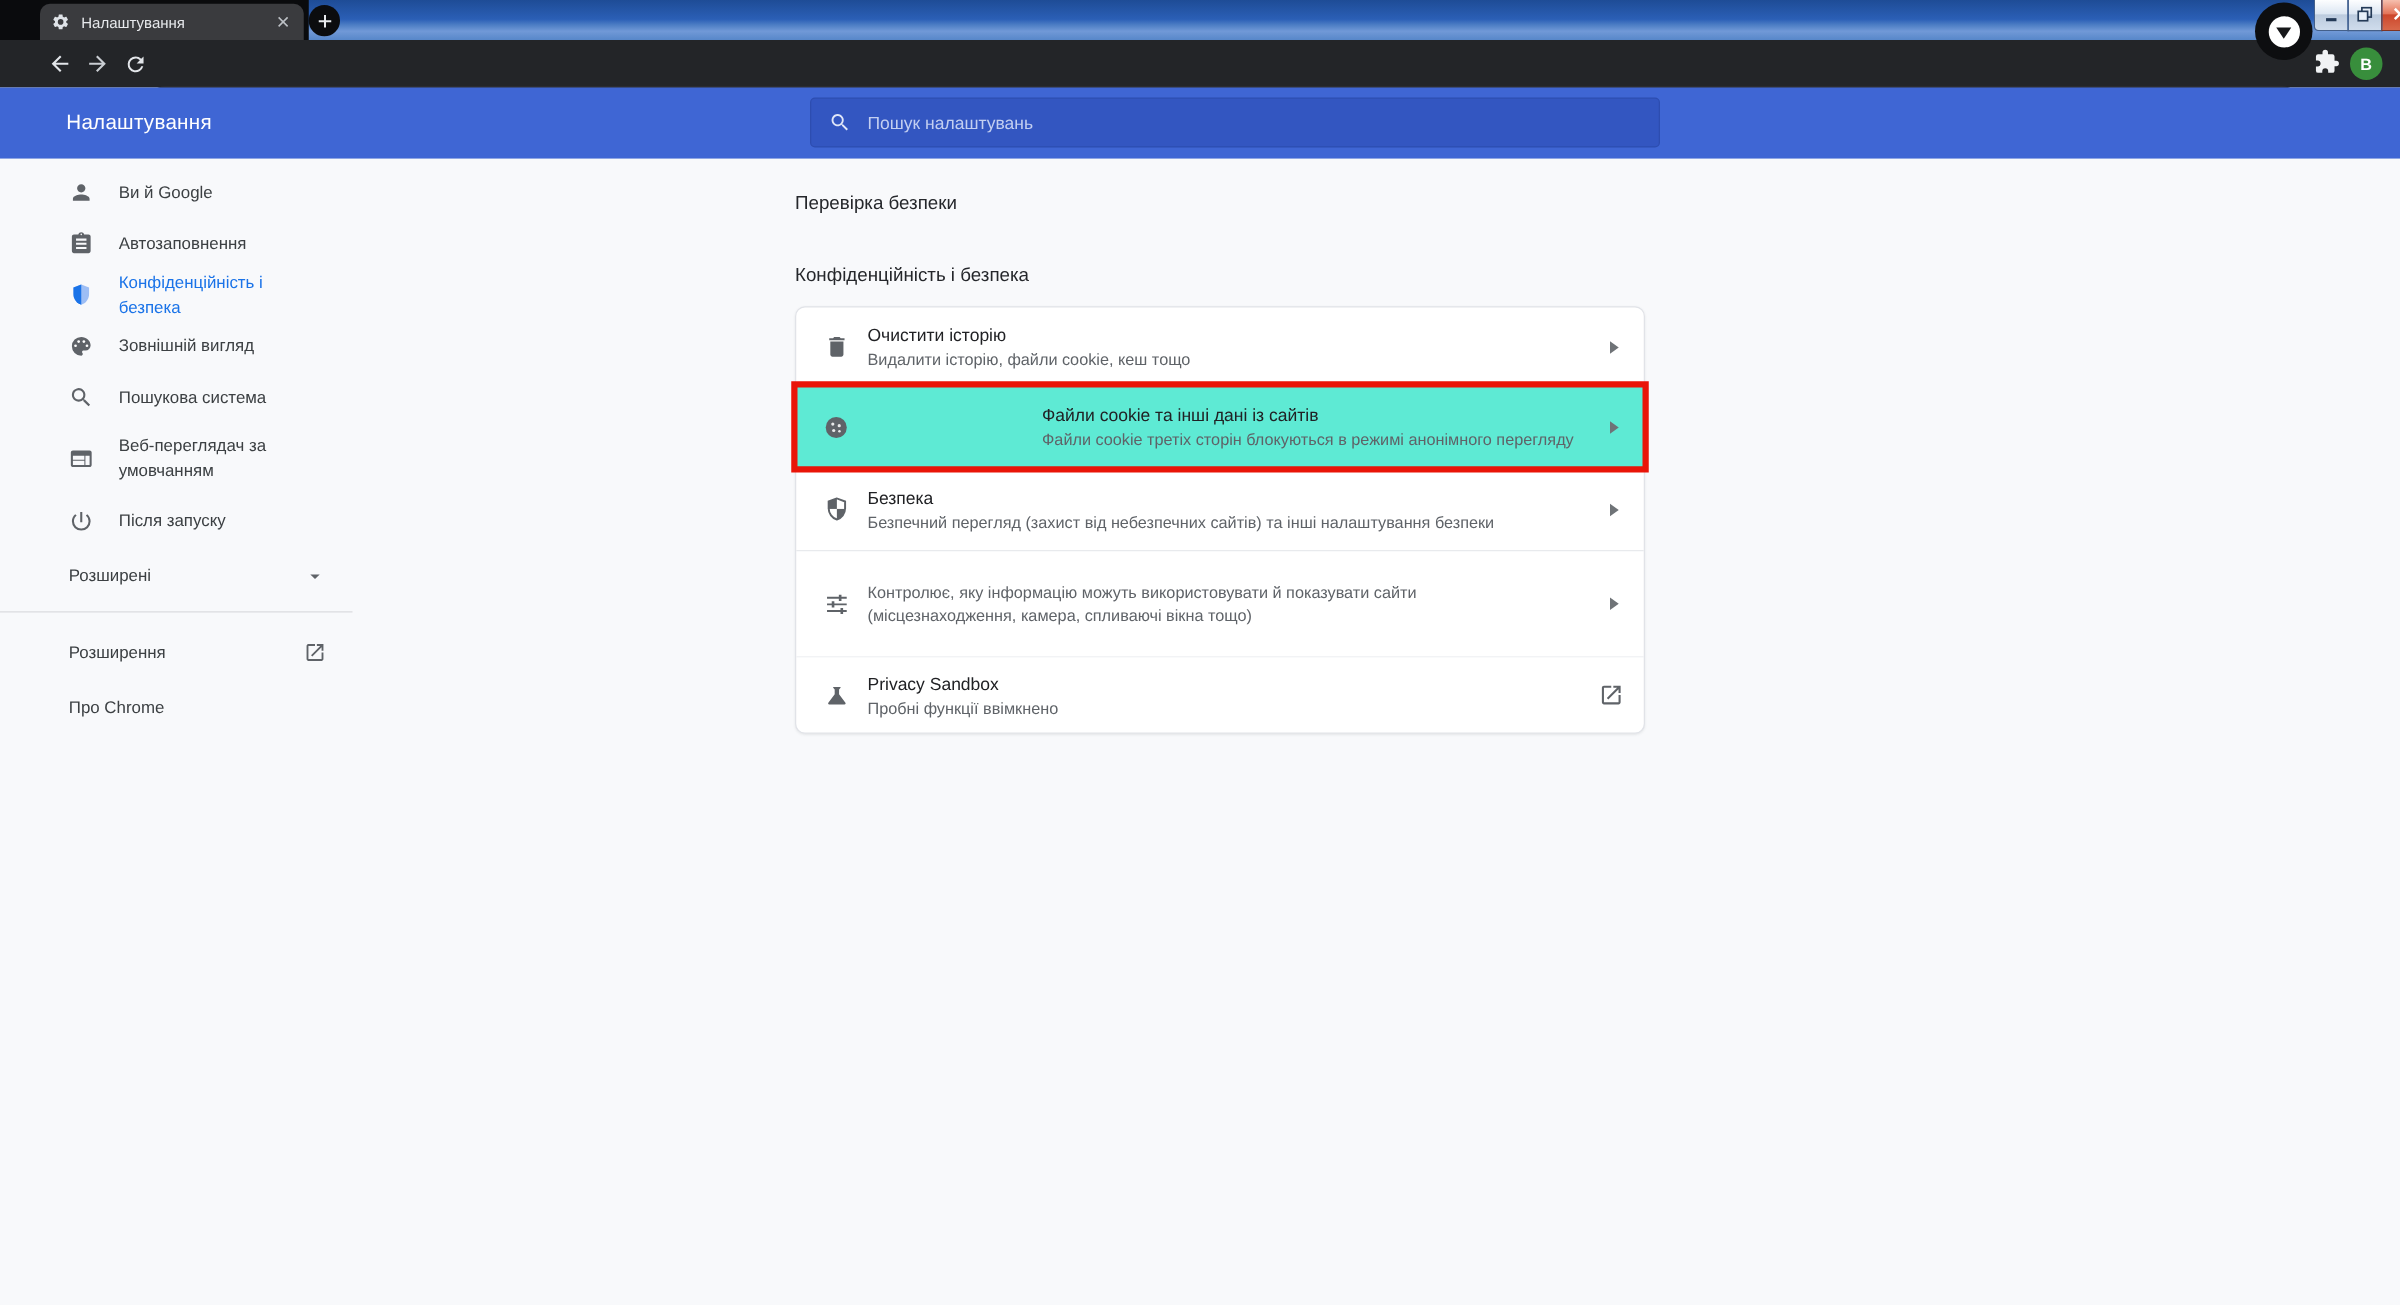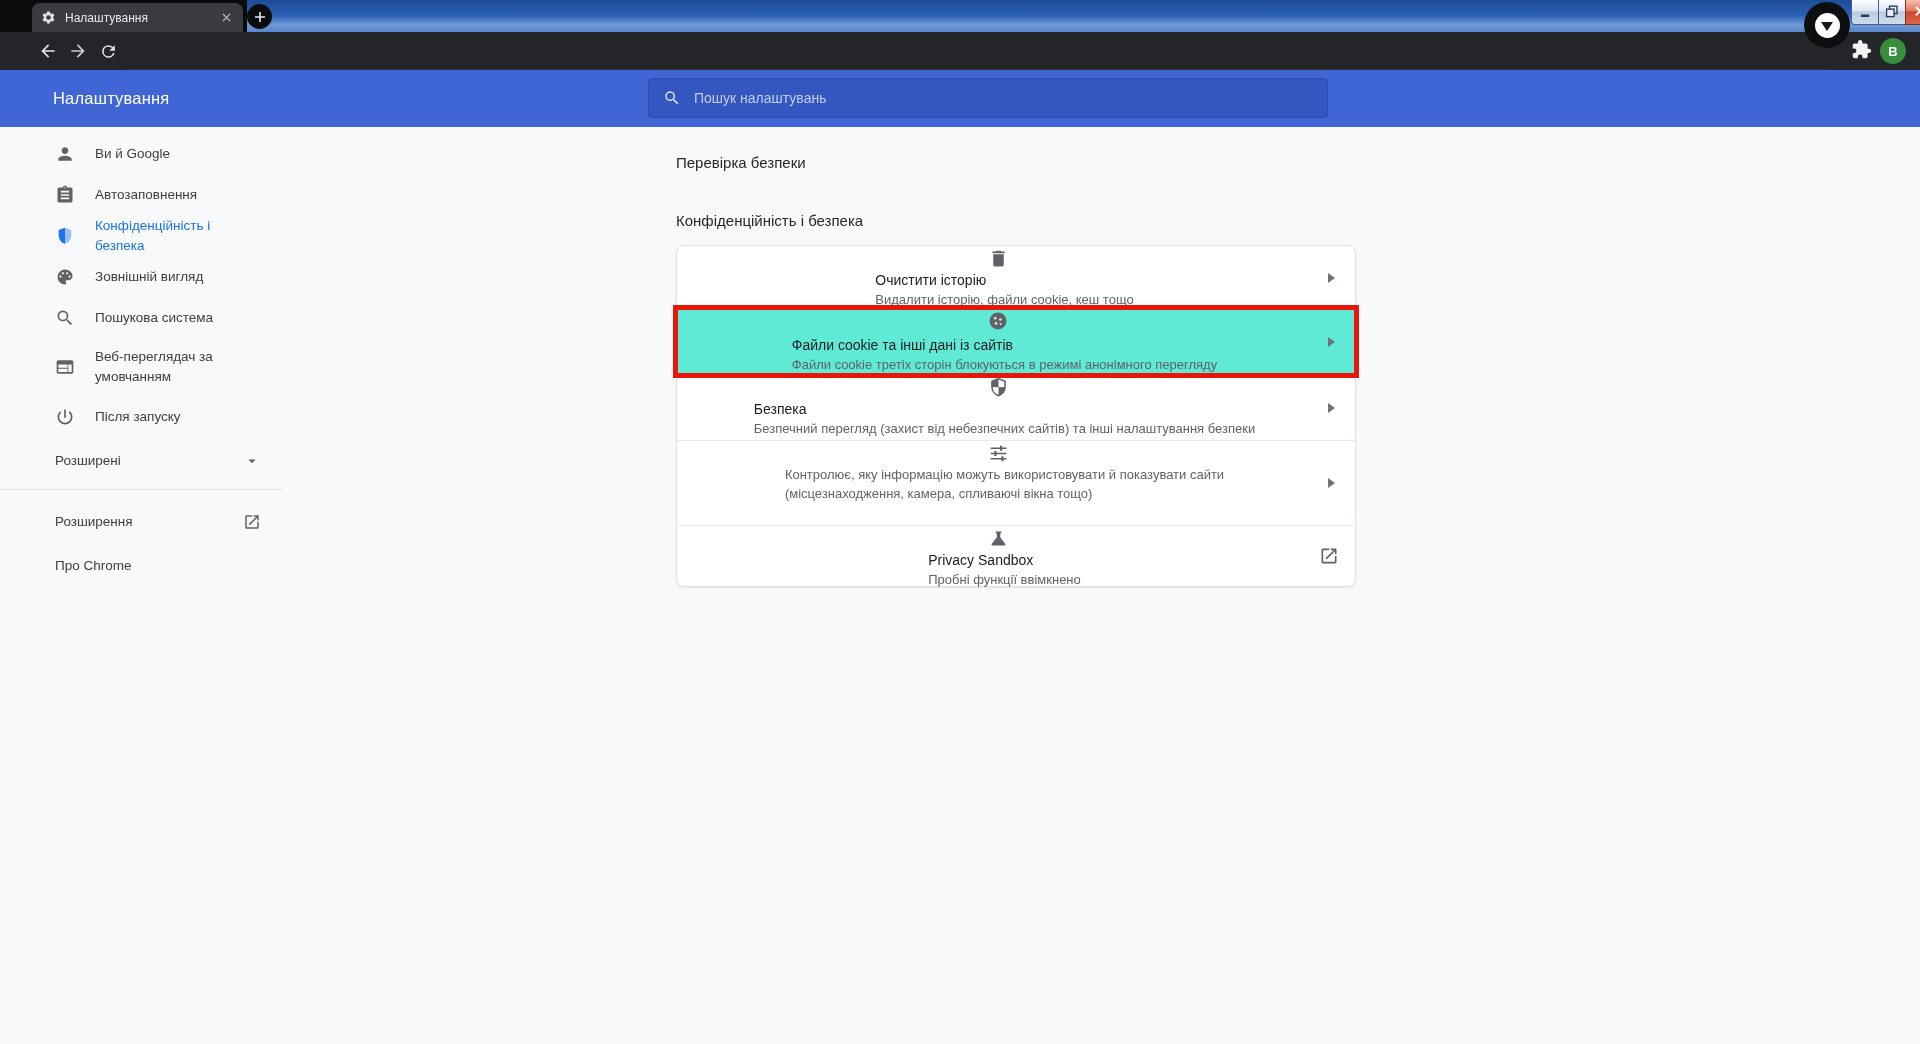--- a/index.html
+++ b/index.html
@@ -65,33 +65,33 @@
   .menu { position:absolute; left:0; top:6px; width:440px; }
   .menu-item { position:relative; height:41px; display:flex; align-items:center; padding-left:55px; cursor:pointer; }
   .menu-item .mi-label { margin-left:20px; font-size:13.5px; font-weight:500; color:#3c4043; width:165px; line-height:20px; }
   .menu-item.selected .mi-label { color:#1a73e8; }
   .menu-item.two-line { height:58px; }
   .mi-trailing { position:absolute; left:243px; top:50%; transform:translateY(-50%); display:flex; }
   .menu-divider { height:1px; background:#dadce0; margin:8px 0 10px 0; width:282px; }
   .mi-icon { width:20px; height:20px; display:flex; }
 
   
-  .content { position:absolute; left:676px; top:0; width:680px; }
+  .content { position:absolute; left:636px; top:0; width:680px; }
   .section-heading { font-size:15px; color:#25272b; }
   .h1 { margin-top:26px; height:20px; line-height:20px; }
   .h2 { margin-top:38px; height:20px; line-height:20px; }
   .card { background:#fff; border:1px solid #e1e3e8; border-radius:8px;
     box-shadow:0 1px 2px rgba(60,64,67,.10); }
   .safety-card { margin-top:20px; height:58px; display:flex; align-items:center; padding:0 17px 0 20px; }
   .safety-text { margin-left:15px; font-size:14px; color:#202124; }
   .btn-primary { margin-left:auto; height:30px; padding:0 16px; background:#1a73e8; color:#fff;
     font-size:13.5px; font-weight:500; border:none; border-radius:4px; font-family:inherit; cursor:pointer; }
 
   .privacy-card { margin-top:14px; }
-  .prow { position:relative; display:flex; align-items:center; padding:0 56px 0 20px; cursor:pointer;flex-direction:column; }
+  .prow { position:relative; display:flex; align-items:center; padding:0 56px 0 20px; cursor:pointer; }
   .prow .ptext { margin-left:13px; }
   .ptitle { font-size:14px; color:#202124; line-height:20px; }
   .psub { font-size:13px; color:#5f6368; line-height:19px; }
   .prow-border { border-top:1px solid #e8eaed; }
   .r1 { height:63px; border-radius:8px 8px 0 0; }
   .r2 { height:65px; background:#5eead4; outline:5px solid #e91508; outline-offset:-1px; z-index:2;justify-content:space-between; }
   .r3 { height:66px; }
   .r4 { height:85px; }
   .r5 { height:61px; border-radius:0 0 8px 8px; }
   .row-icon { width:24px; height:24px; display:flex; align-items:center; justify-content:center; flex:none; }

